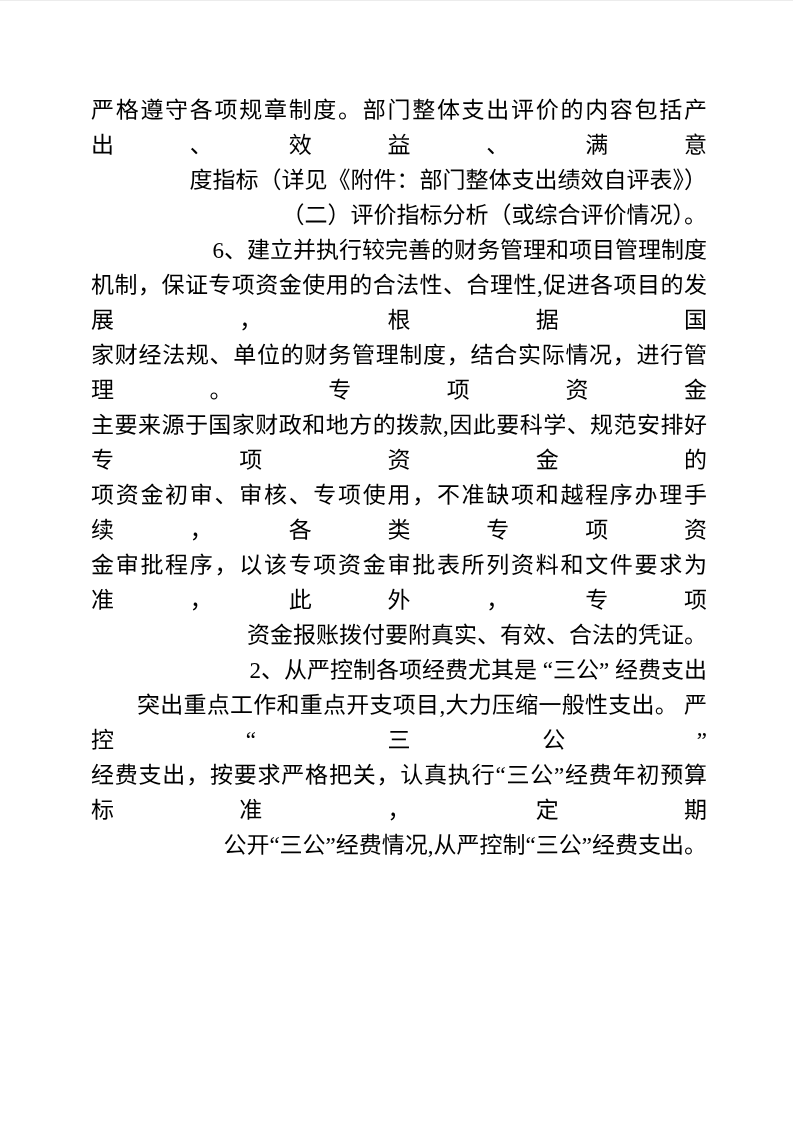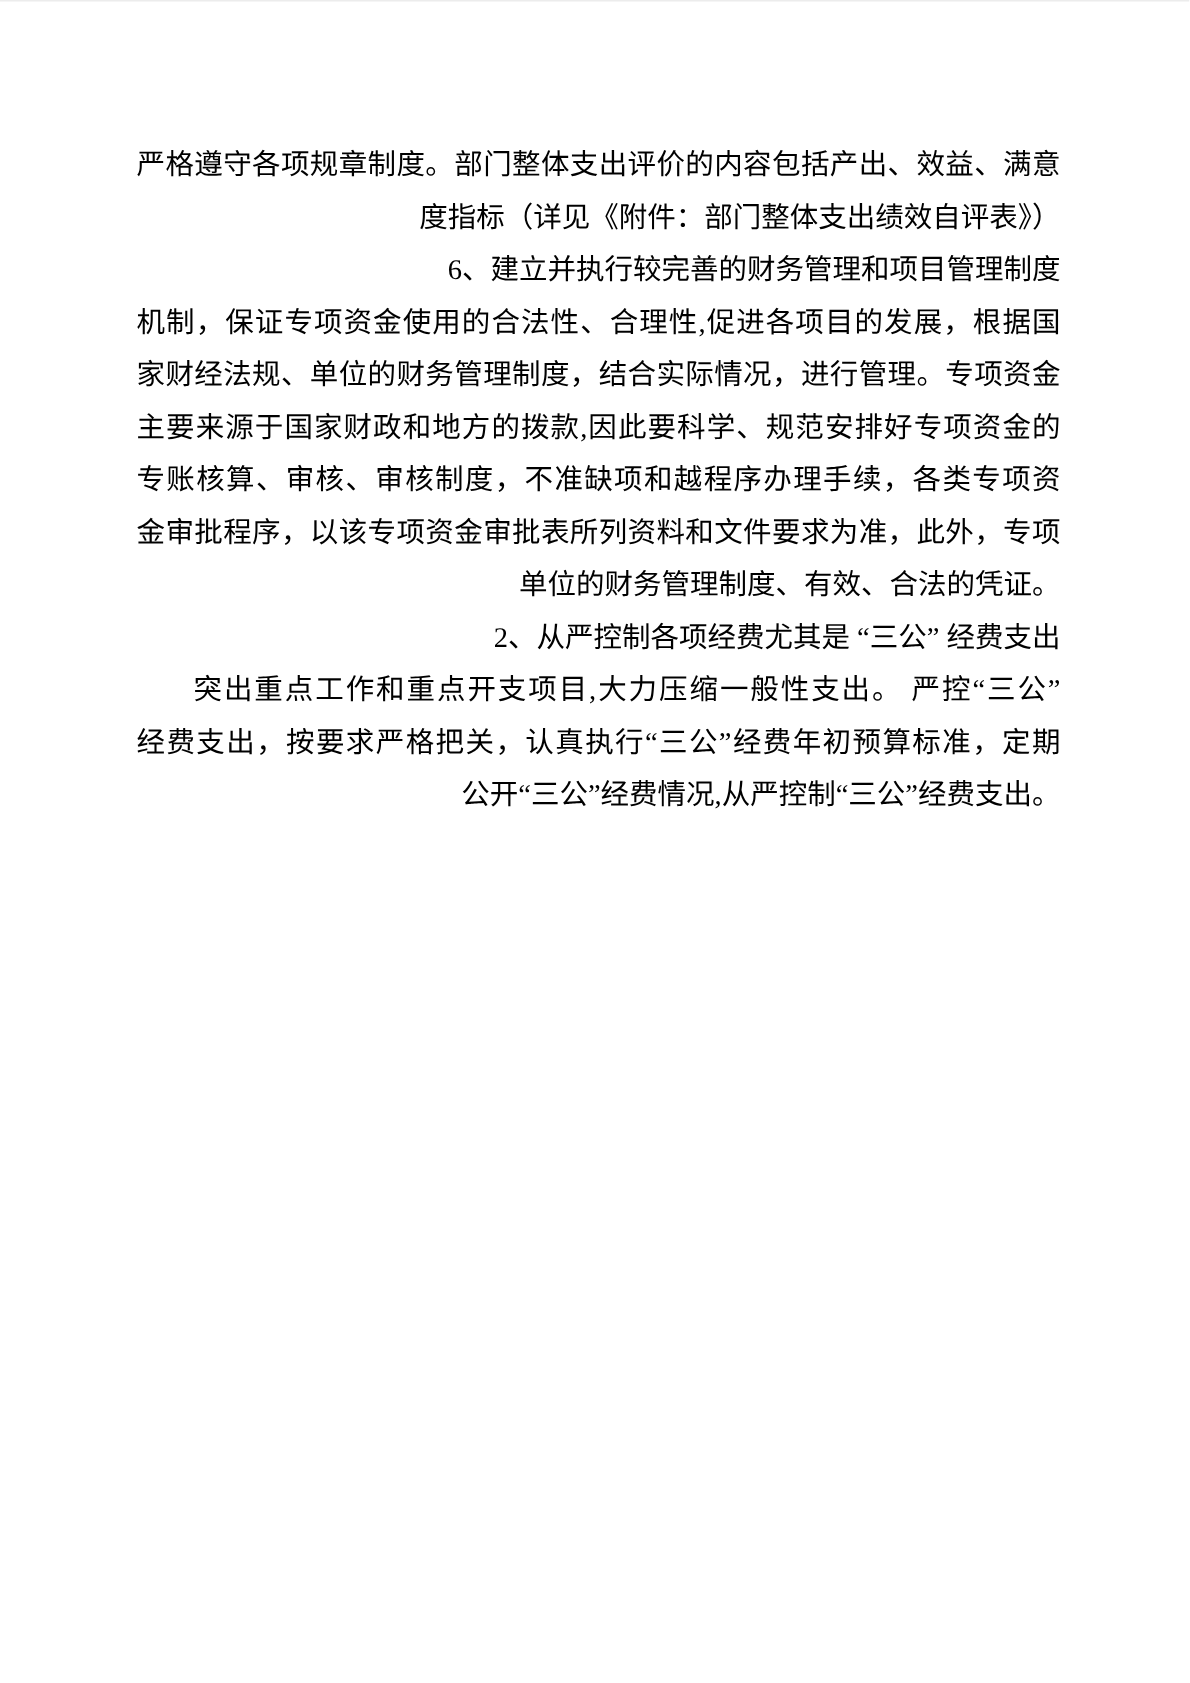--- a/index.html
+++ b/index.html
@@ -16,21 +16,21 @@
     border-top: 1px solid #ececec;
     box-sizing: border-box;
     font-family: "Liberation Serif", "DejaVu Serif", serif;
     color: #000000;
   }
   .text-block {
     position: absolute;
     left: 91px;
     top: 92px;
     width: 616px;
-    font-size: 19px;
+    font-size: 23px;
     line-height: 35px;
     letter-spacing: 0;
   }
   .line {
     text-align: right;
     white-space: normal;
     text-align-last: auto;
   }
   .line.jf {
     text-align: justify;
@@ -40,25 +40,26 @@
     text-indent: 2em;
   }
 </style>
 </head>
 <body>
 
 <div class="page">
   <div class="text-block">
     <div class="line jf">严格遵守各项规章制度。部门整体支出评价的内容包括产出、效益、满意</div>
     <div class="line">度指标（详见《附件：部门整体支出绩效自评表》）</div>
+    <div class="line ind">（二）评价指标分析（或综合评价情况）。</div>
     <div class="line ind">6、建立并执行较完善的财务管理和项目管理制度</div>
     <div class="line jf">机制，保证专项资金使用的合法性、合理性,促进各项目的发展，根据国</div>
     <div class="line jf">家财经法规、单位的财务管理制度，结合实际情况，进行管理。专项资金</div>
     <div class="line jf">主要来源于国家财政和地方的拨款,因此要科学、规范安排好专项资金的</div>
-    <div class="line jf">专账核算、审核、审核制度，不准缺项和越程序办理手续，各类专项资</div>
+    <div class="line jf">项资金初审、审核、专项使用，不准缺项和越程序办理手续，各类专项资</div>
     <div class="line jf">金审批程序，以该专项资金审批表所列资料和文件要求为准，此外，专项</div>
-    <div class="line">单位的财务管理制度、有效、合法的凭证。</div>
+    <div class="line">资金报账拨付要附真实、有效、合法的凭证。</div>
     <div class="line ind">2、从严控制各项经费尤其是 “三公” 经费支出</div>
     <div class="line ind jf">突出重点工作和重点开支项目,大力压缩一般性支出。 严控“三公”</div>
     <div class="line jf">经费支出，按要求严格把关，认真执行“三公”经费年初预算标准，定期</div>
     <div class="line">公开“三公”经费情况,从严控制“三公”经费支出。</div>
   </div>
 </div>
 
 </body></html>

